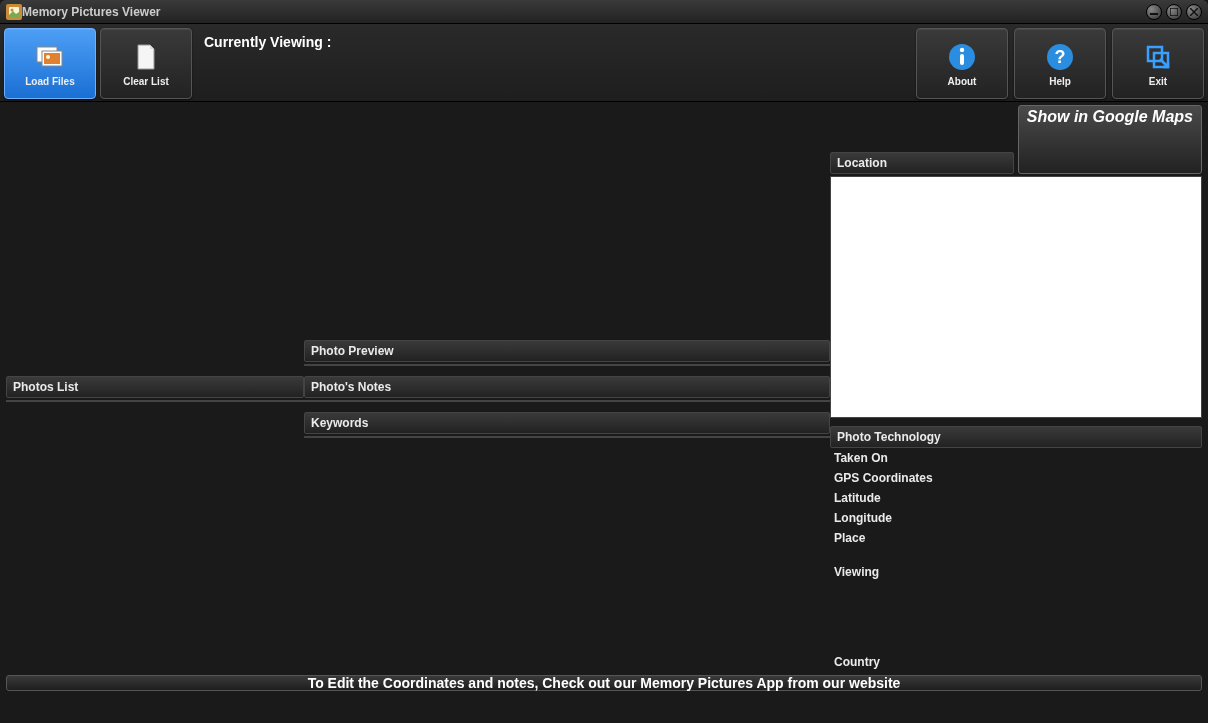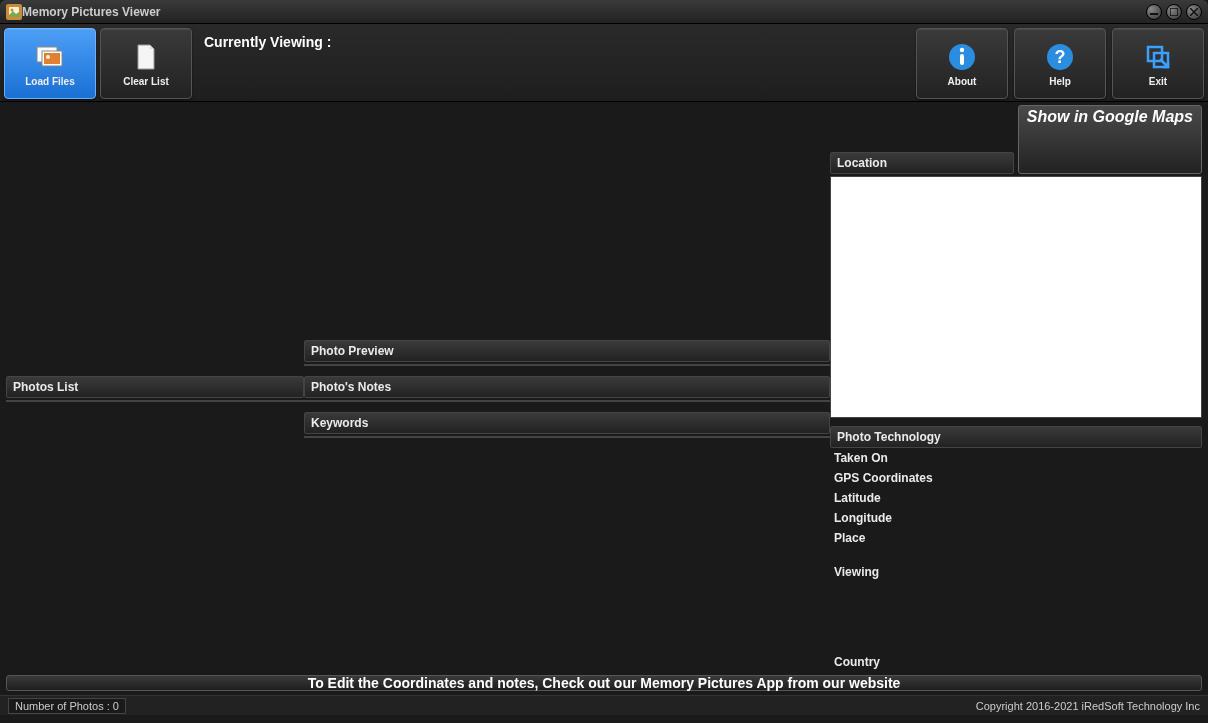--- a/index.html
+++ b/index.html
@@ -199,17 +199,13 @@
         <div style="height:14px"></div>
         <div class="info-row">Viewing</div>
         <div style="height:70px"></div>
         <div class="info-row">Country</div>
       </div>
     </div>
   </div>
 
   <div class="footer-bar">To Edit the Coordinates and notes, Check out our Memory Pictures App from our website</div>
 
-  <div class="status">
-    <span class="photo-count-box">Number of Photos : 0</span>
-    <span>Copyright 2016-2021 iRedSoft Technology Inc</span>
-  </div>
 </div>
 
 </body></html>

